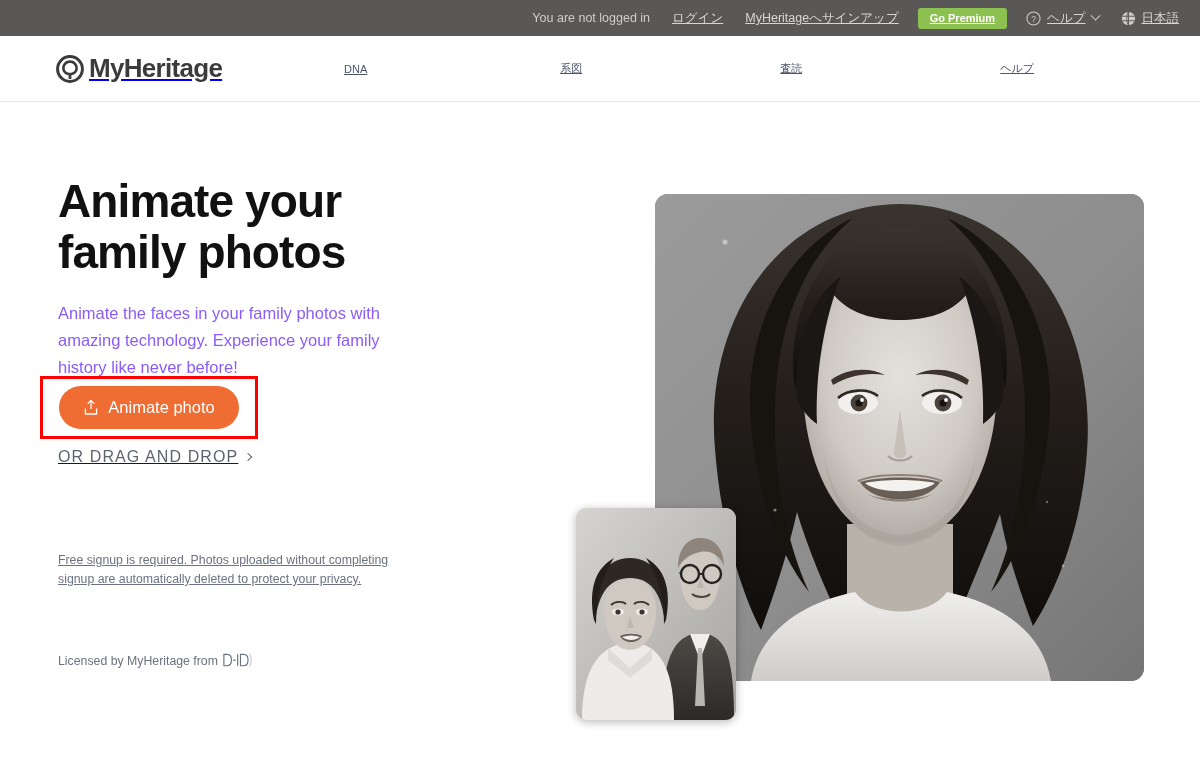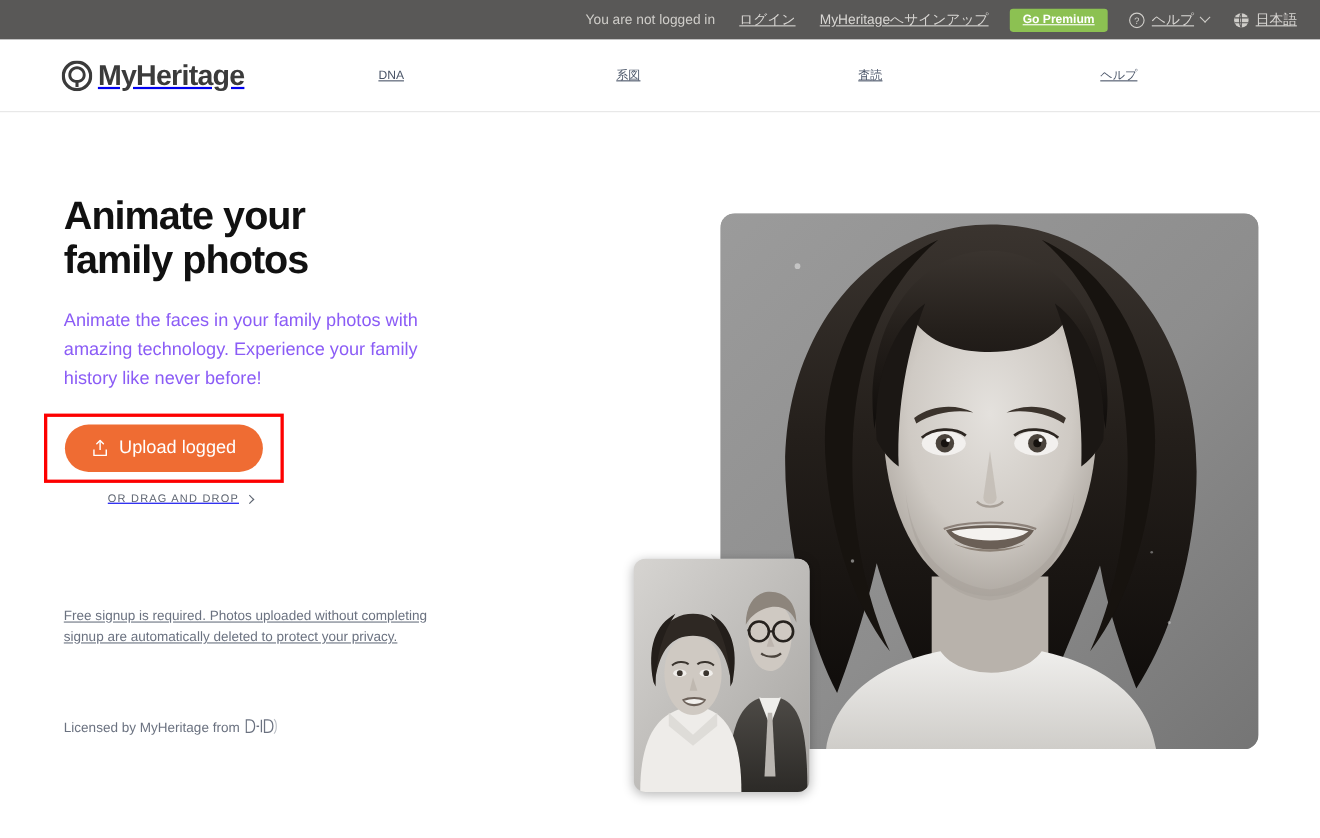--- a/index.html
+++ b/index.html
@@ -99,21 +99,21 @@
   
   .hero { position: relative; height: 660px; }
 
   .hero-left {
     position: absolute;
     left: 58px;
     top: 74px;
     width: 430px;
   }
   .hero-title {
-    font-size: 36px;
+    font-size: 46px;
     font-weight: bold;
     color: #111111;
     line-height: 1.11;
     letter-spacing: -0.9px;
     white-space: pre-line;
   }
   .hero-sub {
     margin-top: 22px;
     font-size: 16.5px;
     color: #8b5cf6;
@@ -150,24 +150,23 @@
   }
   .drag-row {
     position: absolute;
     left: 0px;
     top: 272px;
     display: flex;
     align-items: center;
     gap: 7px;
   }
   .drag-text {
-    font-size: 10px;
+    font-size: 16px;
     color: #5d6470;
     letter-spacing: 1.1px;
-    margin-left: 40px;
   }
   .chev-drag {
     display: inline-block;
     width: 6px; height: 6px;
     border-right: 1.6px solid #5d6470;
     border-bottom: 1.6px solid #5d6470;
     transform: rotate(-45deg);
   }
 
   .legal {
@@ -277,21 +276,21 @@
 
     <div class="upload-zone">
       <button class="upload-btn">
         <span class="ic">
           <svg width="16" height="17" viewBox="0 0 16 17">
             <path d="M8 1.5 L8 10" stroke="#ffffff" stroke-width="1.3" fill="none"></path>
             <path d="M5 4.4 L8 1.4 L11 4.4" stroke="#ffffff" stroke-width="1.3" fill="none" stroke-linecap="round" stroke-linejoin="round"></path>
             <path d="M2.4 9.6 L2.4 15 L13.6 15 L13.6 9.6" stroke="#ffffff" stroke-width="1.3" fill="none" stroke-linejoin="round"></path>
           </svg>
         </span>
-        <span>Upload logged</span>
+        <span>Animate photo</span>
       </button>
     </div>
 
     <a class="drag-row" href="#">
       <span class="drag-text">OR DRAG AND DROP</span>
       <span class="chev-drag"></span>
     </a>
 
     <p class="legal">Free signup is required. Photos uploaded without completing signup are automatically deleted to protect your privacy.</p>
 

